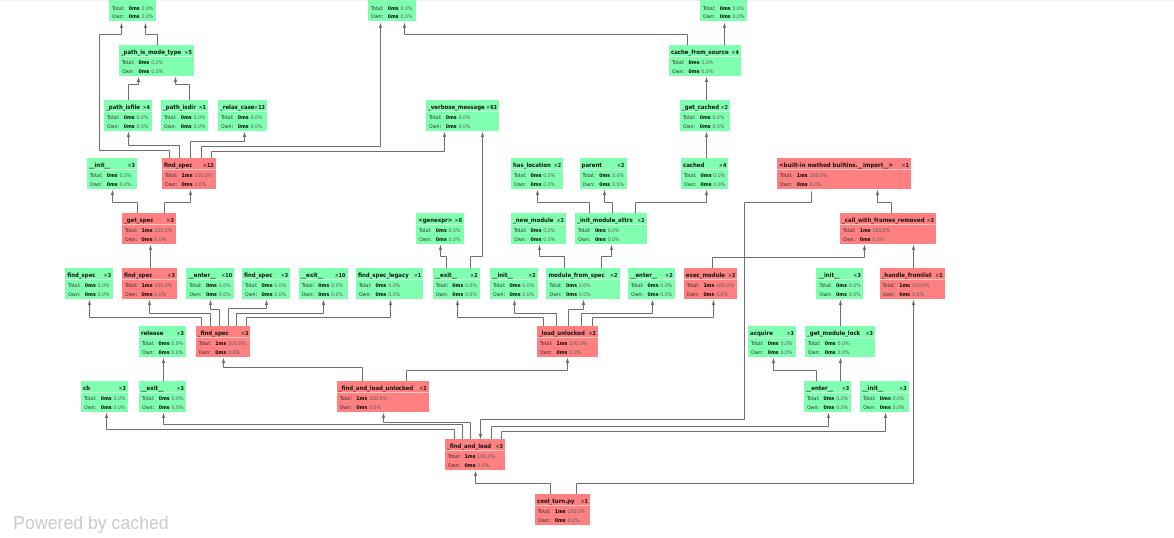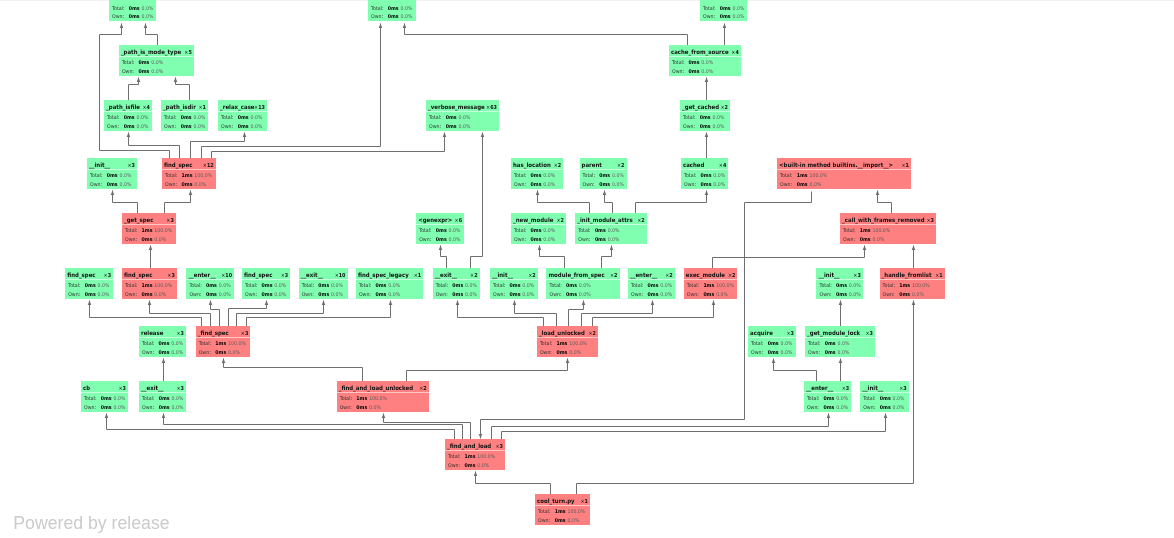--- a/index.html
+++ b/index.html
@@ -984,13 +984,13 @@
           <span class="p">100.0%</span>
         </div>
         <div class="srow" style="top:8.9px">
           <span class="k">Own:</span>
           <span class="v">0ms</span>
           <span class="p">0.0%</span>
         </div>
       </div>
     </div>
 </div>
-<div id="wm">Powered by release</div>
+<div id="wm">Powered by cached</div>
 
 </body></html>

